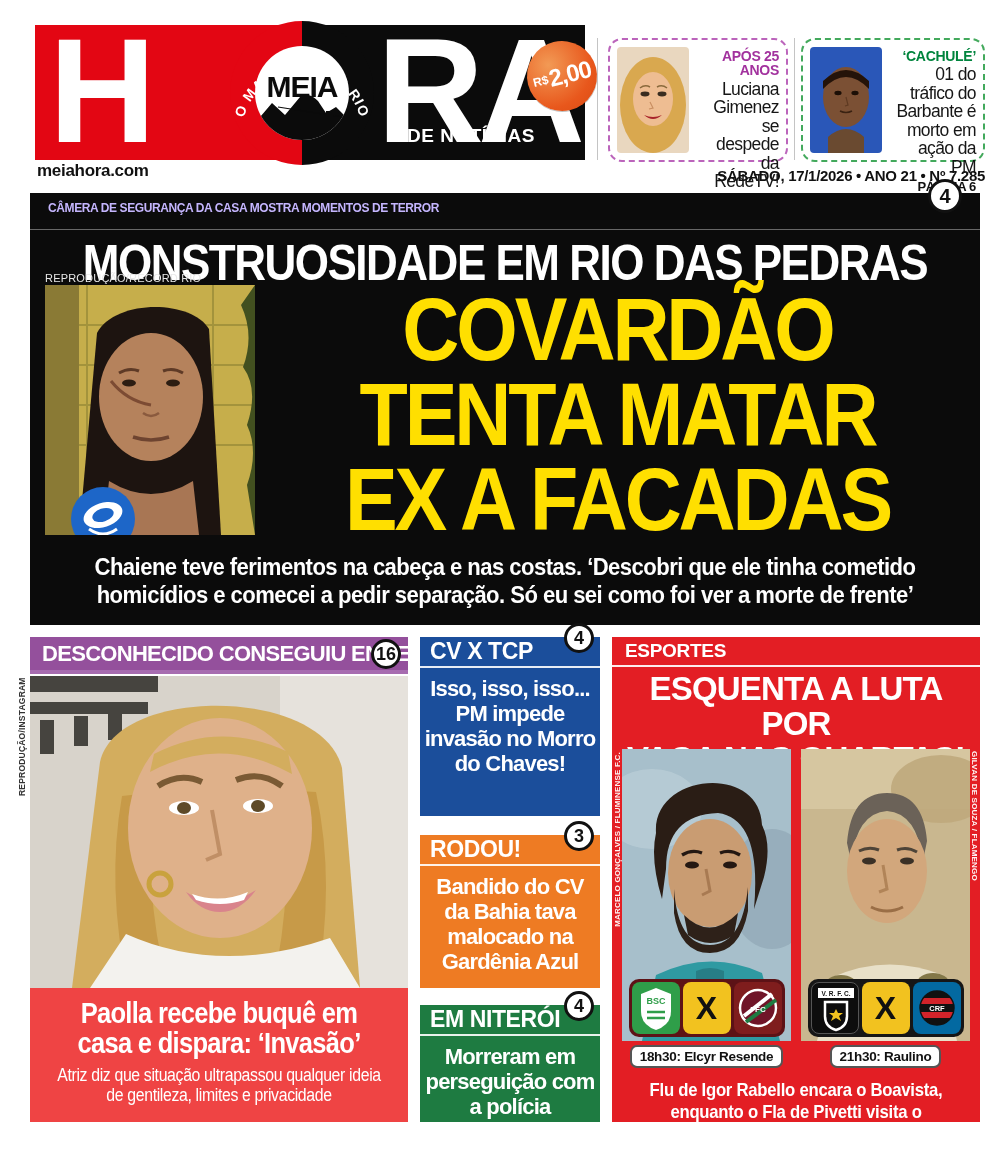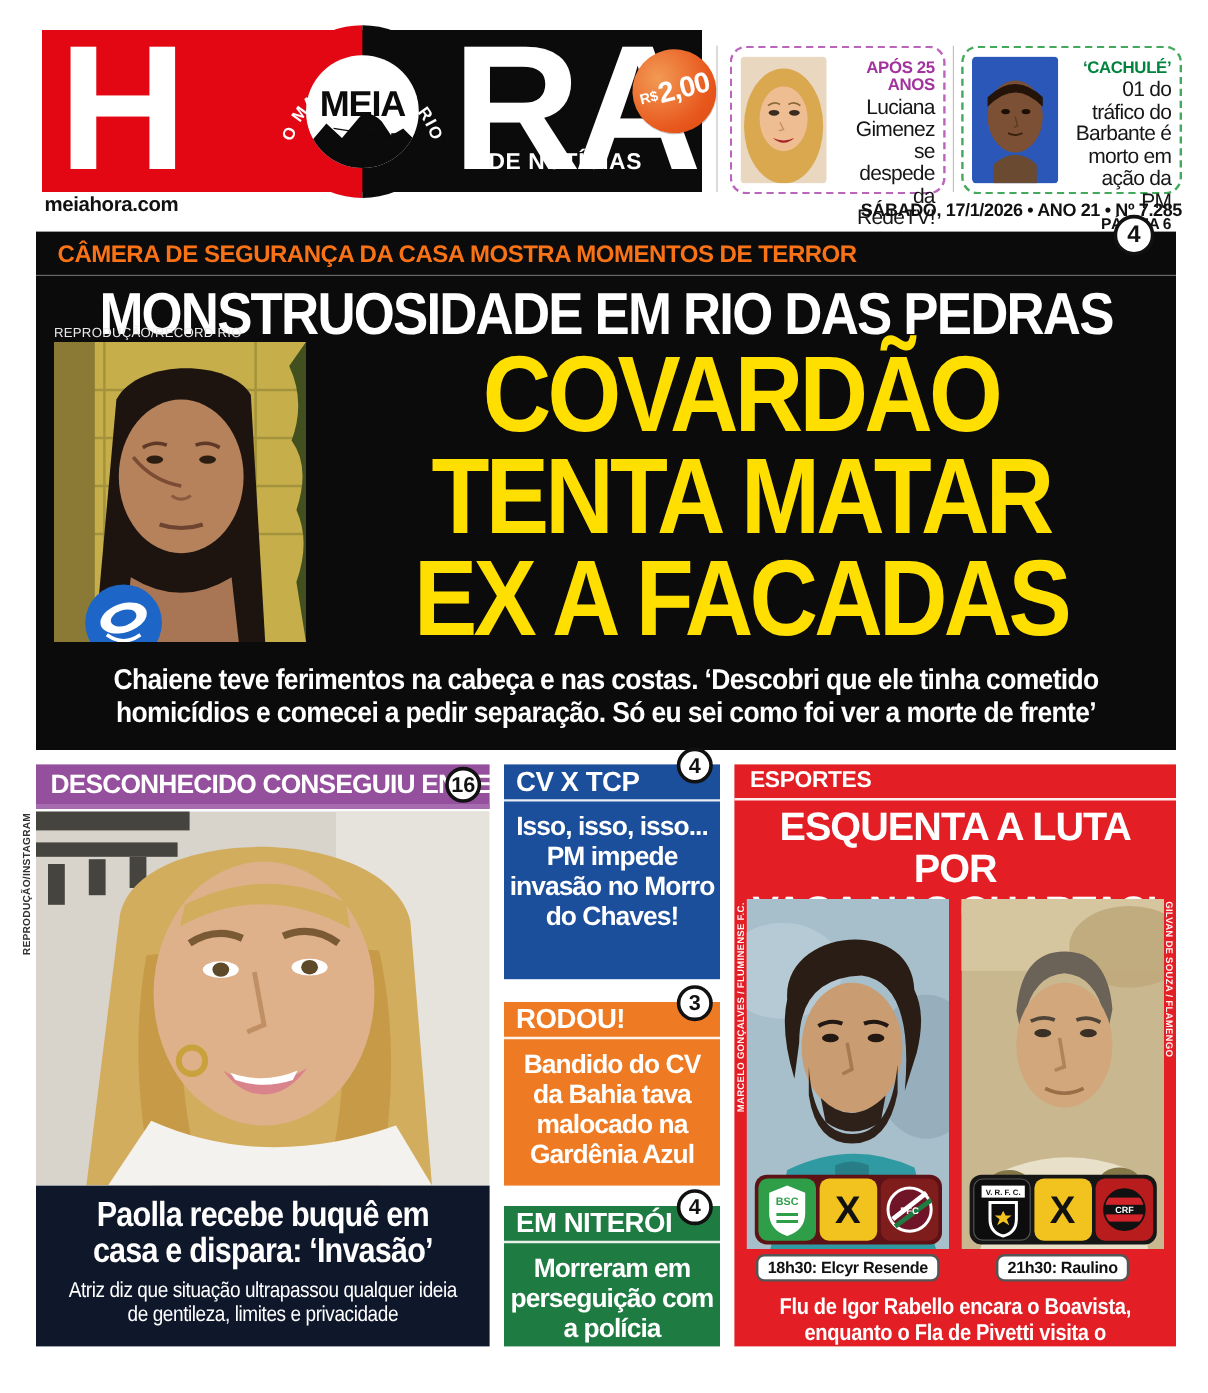--- a/index.html
+++ b/index.html
@@ -34,21 +34,21 @@
   .teaser .body{font-size:17.5px;color:#161616;letter-spacing:-.6px;margin-top:2px;line-height:1.06;}
   .teaser .pg{font-size:13px;font-weight:bold;color:#111;letter-spacing:-.3px;margin-top:3px;}
   .dateline{right:22px;top:167px;font-size:15px;font-weight:bold;color:#111;letter-spacing:-.3px;}
 
   
   .pgbadge{position:absolute;background:#fff;border:3px solid #111;border-radius:50%;
            display:flex;align-items:center;justify-content:center;color:#111;font-weight:bold;z-index:5;}
 
   
   .lead{left:30px;top:193px;width:950px;height:432px;background:#0b0b0b;}
-  .lead-kicker{left:18px;top:8px;color:#f97316;font-weight:bold;font-size:20px;letter-spacing:-.4px;}
+  .lead-kicker{left:18px;top:8px;color:#c4b5fd;font-weight:bold;font-size:12px;letter-spacing:-.4px;}
   .lead-rule{left:0;top:36px;width:100%;height:1px;background:#9a9a9a;opacity:.65;}
   .lead-overline{left:0;top:42px;width:100%;color:#fff;font-weight:bold;font-size:44px;
                  letter-spacing:-1.5px;transform:scale(1.0,1.12);transform-origin:top center;}
   .lead-photo{left:15px;top:92px;width:210px;height:250px;overflow:hidden;}
   .lead-credit{left:15px;top:79px;width:210px;text-align:left;font-size:11px;color:#e8e8e8;font-weight:normal;letter-spacing:.2px;}
   .lead-head{left:235px;top:94px;width:705px;color:#ffdf00;font-weight:bold;font-size:76px;
              line-height:72px;letter-spacing:-3px;text-align:center;transform:scale(1.04,1.18);transform-origin:top center;}
   .lead-deck{left:20px;top:360px;width:910px;color:#fff;font-weight:bold;font-size:24px;
              line-height:1.18;text-align:center;letter-spacing:-.6px;}
 
@@ -257,21 +257,21 @@
       <ellipse cx="228" cy="130" rx="15" ry="7" fill="#fff"></ellipse>
       <ellipse cx="228" cy="130" rx="7" ry="6" fill="#5e4a28"></ellipse>
       <path d="M182,134 l8,44 l-14,6" stroke="#c08f66" stroke-width="4" fill="none"></path>
       <path d="M156,216 q34,22 70,-2 q-16,22 -36,22 q-20,0 -34,-20" fill="#d9848c"></path>
       <path d="M162,218 q28,10 56,-2 l-4,8 q-24,8 -48,0 Z" fill="#fff"></path>
       <circle cx="130" cy="208" r="11" fill="none" stroke="#c9a23e" stroke-width="5"></circle>
       <path d="M60,312 L96,258 Q190,300 300,262 L330,312 Z" fill="#f3f2ee"></path>
     </svg>
   </div>
 
-  <div class="abs pbox" style="background: #0f172a;">
+  <div class="abs pbox" style="background: #ef4444;">
     <div class="hl sq88">Paolla recebe buquê em casa e dispara: ‘Invasão’</div>
     <div class="dk sq88">Atriz diz que situação ultrapassou qualquer ideia de gentileza, limites e privacidade</div>
   </div>
 
   <div class="abs brief b1" style="background: rgb(27, 78, 155);">
     <div class="pgbadge" style="width:30px;height:30px;right:6px;top:-14px;font-size:18px;">4</div>
     <div class="hd">
         <span class="t">CV X TCP</span>
       </div>
     <div class="bd">Isso, isso, isso... PM impede invasão no Morro do Chaves!</div>
@@ -376,21 +376,21 @@
             <svg width="48" height="52" viewBox="0 0 48 52" xmlns="http://www.w3.org/2000/svg">
               <rect x="6" y="5" width="36" height="10" fill="#fff"></rect>
               <text x="24" y="13" text-anchor="middle" font-size="6.5" font-weight="bold" fill="#111">V. R. F. C.</text>
               <path d="M13,19 h22 v14 q0,11 -11,14 q-11,-3 -11,-14 Z" fill="none" stroke="#fff" stroke-width="2.5"></path>
               <path d="M24,26 l2,4 l5,0 l-4,3 l2,5 l-5,-3 l-5,3 l2,-5 l-4,-3 l5,0 Z" fill="#f2c21f"></path>
             </svg>
           </div>
           <div class="tile" style="background:#f2c21f;display:flex;align-items:center;justify-content:center;">
             <span style="font-size:32px;font-weight:bold;color:#111;line-height:1;">X</span>
           </div>
-          <div class="tile" style="background:#b91c1c;">
+          <div class="tile" style="background:#0369a1;">
             <svg width="48" height="52" viewBox="0 0 48 52" xmlns="http://www.w3.org/2000/svg">
               <defs>
                   <clipPath id="flc">
                     <circle cx="24" cy="26" r="17"></circle>
                   </clipPath>
                 </defs>
               <circle cx="24" cy="26" r="17" fill="#111"></circle>
               <g clip-path="url(#flc)">
                 <rect x="5" y="16" width="38" height="6" fill="#d2232a"></rect>
                 <rect x="5" y="30" width="38" height="6" fill="#d2232a"></rect>

